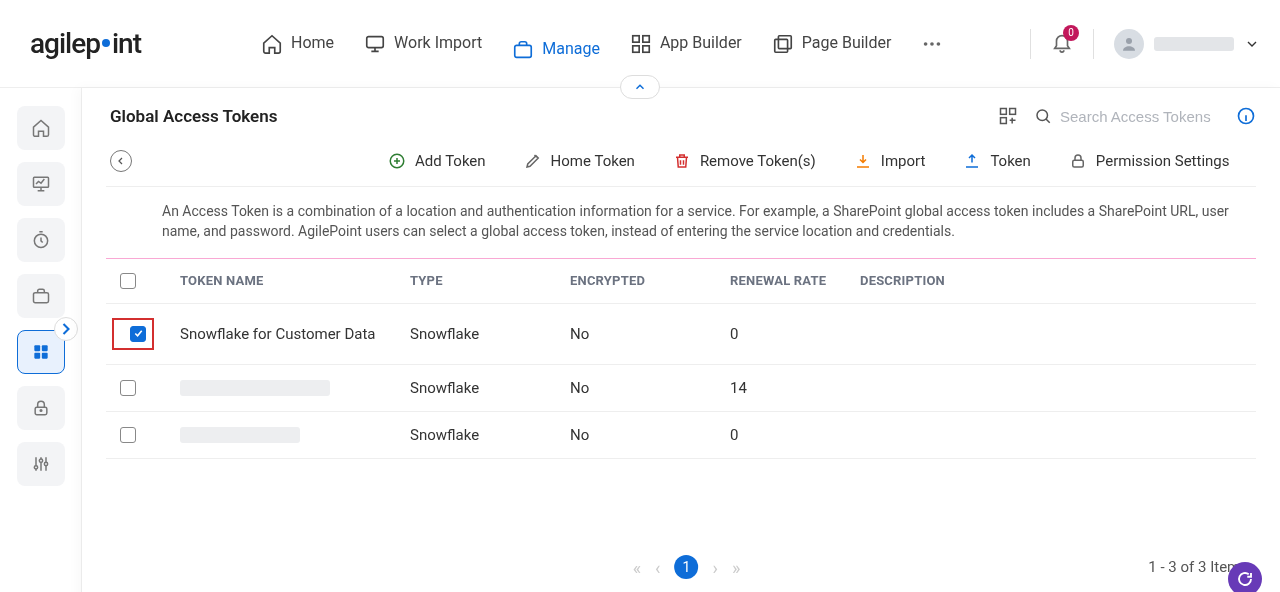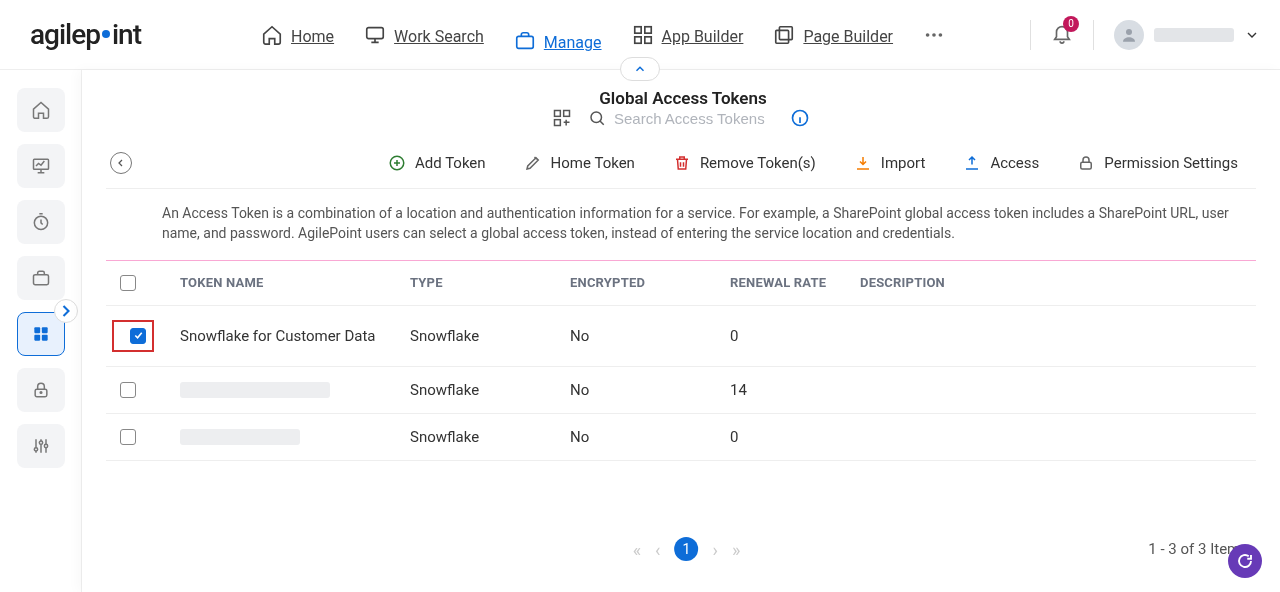--- a/index.html
+++ b/index.html
@@ -1,41 +1,41 @@
 <!DOCTYPE html>
 <html><head>
 <meta charset="utf-8">
 <style>
   * { box-sizing: border-box; margin: 0; padding: 0; }
   body { font-family: -apple-system, BlinkMacSystemFont, "Segoe UI", Roboto, Arial, sans-serif; background: #fff; color: #333; width: 1280px; height: 592px; overflow: hidden; position: relative; }
-  .top-nav { height: 70px; display: flex; align-items: center; padding: 0 20px 0 30px; border-bottom: 1px solid #eee; position: relative; }
+  .top-nav { height: 88px; display: flex; align-items: center; padding: 0 20px 0 30px; border-bottom: 1px solid #eee; position: relative; }
   .logo { font-size: 28px; font-weight: 500; letter-spacing: -1px; color: #222; display: flex; align-items: center; }
   .logo .dot { width: 8px; height: 8px; background: #0e6dd8; border-radius: 50%; margin: 0 2px; display: inline-block; position: relative; top: -1px;}
   .nav-items { display: flex; gap: 30px; margin-left: 120px; align-items: center; }
-  .nav-item { display: flex; align-items: flex-end; gap: 8px; font-size: 16px; color: #444; cursor: pointer; text-decoration: underline; }
+  .nav-item { display: flex; align-items: flex-start; gap: 8px; font-size: 16px; color: #444; cursor: pointer; }
   .nav-item.active { color: #0e6dd8; margin-top: 12px; }
   .nav-item svg { width: 22px; height: 22px; }
   .nav-right { margin-left: auto; display: flex; align-items: center; gap: 20px; }
   .bell-wrap { position: relative; }
   .bell-badge { position: absolute; top: -6px; right: -6px; background: #c2185b; color: #fff; border-radius: 50%; width: 16px; height: 16px; font-size: 10px; display: flex; align-items: center; justify-content: center; }
   .divider-v { width: 1px; height: 30px; background: #e0e0e0; }
   .user-block { display: flex; align-items: center; gap: 10px; cursor: pointer; }
   .user-avatar { width: 30px; height: 30px; background: #d8dde3; border-radius: 50%; display: flex; align-items: center; justify-content: center; }
   .user-name-blur { width: 80px; height: 14px; background: #e3e5e8; border-radius: 3px; }
   .toggle-caret { position: absolute; left: 50%; bottom: -12px; transform: translateX(-50%); width: 40px; height: 24px; border: 1px solid #ddd; border-radius: 12px; background: #fff; display: flex; align-items: center; justify-content: center; cursor: pointer; z-index: 5; }
 
   .workspace { display: flex; height: calc(592px - 70px); }
   .sidebar { width: 82px; padding: 18px 12px; display: flex; flex-direction: column; gap: 12px; align-items: center; background: #fff; border-right: 1px solid #f0f0f0; }
   .side-btn { width: 48px; height: 44px; border-radius: 8px; background: #f3f4f6; display: flex; align-items: center; justify-content: center; cursor: pointer; color: #777; position: relative; }
   .side-btn.active { background: #e8f1fd; border: 1px solid #0e6dd8; color: #0e6dd8; }
   .side-btn.active .expand-handle { position: absolute; right: -14px; top: -14px; width: 24px; height: 24px; border-radius: 50%; background: #fff; border: 1px solid #ddd; display: flex; align-items: center; justify-content: center; color: #0e6dd8; }
   .side-btn svg { width: 20px; height: 20px; }
 
   .content-pane { flex: 1; padding: 18px 24px 10px 24px; position: relative; box-shadow: -4px 0 12px rgba(0,0,0,0.03); }
-  .panel-head { display: flex; align-items: center; justify-content: space-between; flex-direction: column; }
+  .panel-head { display: flex; align-items: flex-end; justify-content: space-between; }
   .panel-title { font-size: 17px; font-weight: 600; color: #222; padding-left: 4px;}
   .head-actions { display: flex; align-items: center; gap: 16px; }
   .search-box { display: flex; align-items: center; gap: 8px; color: #888; }
   .search-box input { border: none; outline: none; font-size: 15px; color: #555; width: 160px; }
   .search-box input::placeholder { color: #b0b4bb; }
   .info-icon { color: #0e6dd8; }
 
   .toolbar { display: flex; align-items: center; gap: 38px; padding: 10px 4px 14px 4px; border-bottom: 1px solid #eee; margin-top: 14px; }
   .tool-back { width: 22px; height: 22px; border: 1.5px solid #777; border-radius: 50%; display:flex;align-items:center;justify-content:center;color:#555; cursor:pointer; }
   .tool-spacer { flex: 0 0 180px; }
@@ -81,21 +81,21 @@
       <svg viewBox="0 0 24 24" fill="none" stroke="currentColor" stroke-width="1.8">
           <path d="M3 11l9-8 9 8v9a2 2 0 0 1-2 2h-4v-6h-6v6H5a2 2 0 0 1-2-2z"></path>
         </svg>
       <span>Home</span>
     </div>
     <div class="nav-item">
       <svg viewBox="0 0 24 24" fill="none" stroke="currentColor" stroke-width="1.8">
           <rect x="3" y="4" width="18" height="12" rx="2"></rect>
           <path d="M8 20h8M12 16v4"></path>
         </svg>
-      <span>Work Search</span>
+      <span>Work Import</span>
     </div>
     <div class="nav-item active">
       <svg viewBox="0 0 24 24" fill="none" stroke="currentColor" stroke-width="1.8">
           <rect x="3" y="7" width="18" height="13" rx="2"></rect>
           <path d="M8 7V5a2 2 0 0 1 2-2h4a2 2 0 0 1 2 2v2"></path>
         </svg>
       <span>Manage</span>
     </div>
     <div class="nav-item">
       <svg viewBox="0 0 24 24" fill="none" stroke="currentColor" stroke-width="1.8">
@@ -271,21 +271,21 @@
             </svg>
           </span>
         <span>Import</span>
       </div>
       <div class="tool-item">
         <span class="ic ic-blue">
             <svg width="18" height="18" viewBox="0 0 24 24" fill="none" stroke="currentColor" stroke-width="2">
               <path d="M12 14V4M8 8l4-4 4 4M4 20h16"></path>
             </svg>
           </span>
-        <span>Access</span>
+        <span>Token</span>
       </div>
       <div class="tool-item">
         <span class="ic ic-gray">
             <svg width="18" height="18" viewBox="0 0 24 24" fill="none" stroke="currentColor" stroke-width="2">
               <rect x="5" y="11" width="14" height="9" rx="2"></rect>
               <path d="M8 11V8a4 4 0 0 1 8 0v3"></path>
             </svg>
           </span>
         <span>Permission Settings</span>
       </div>

